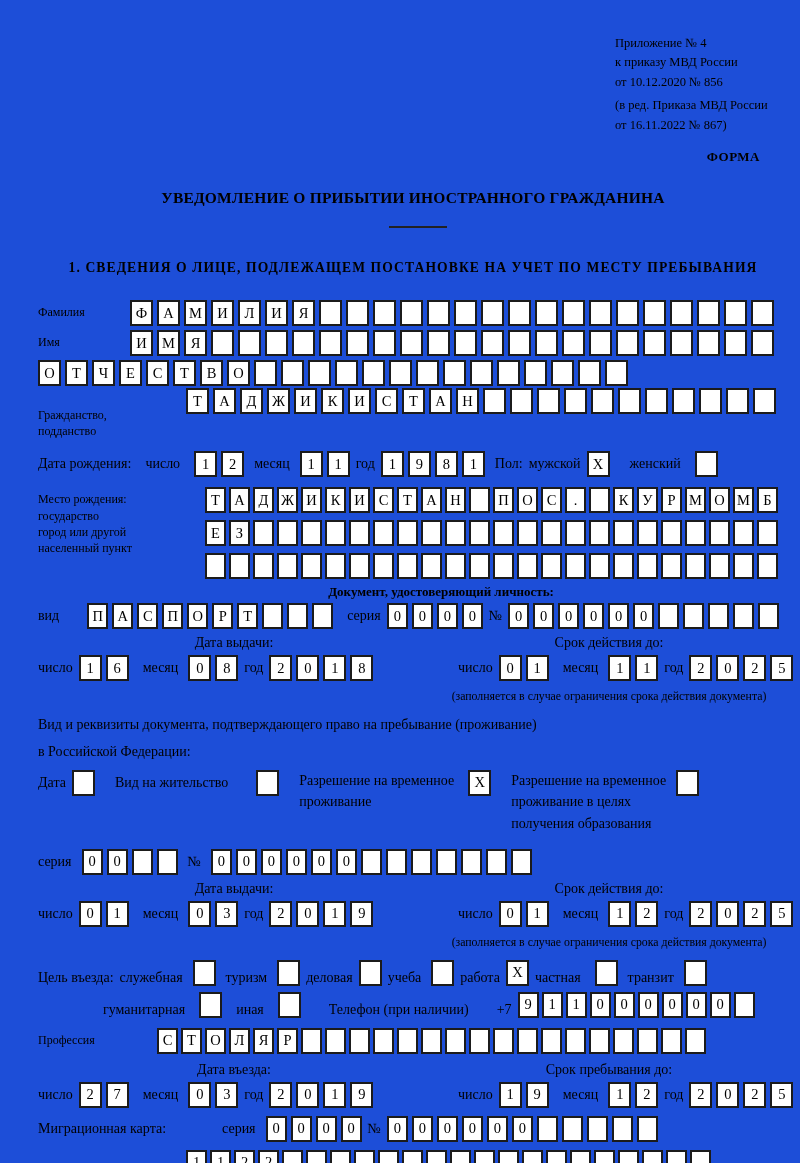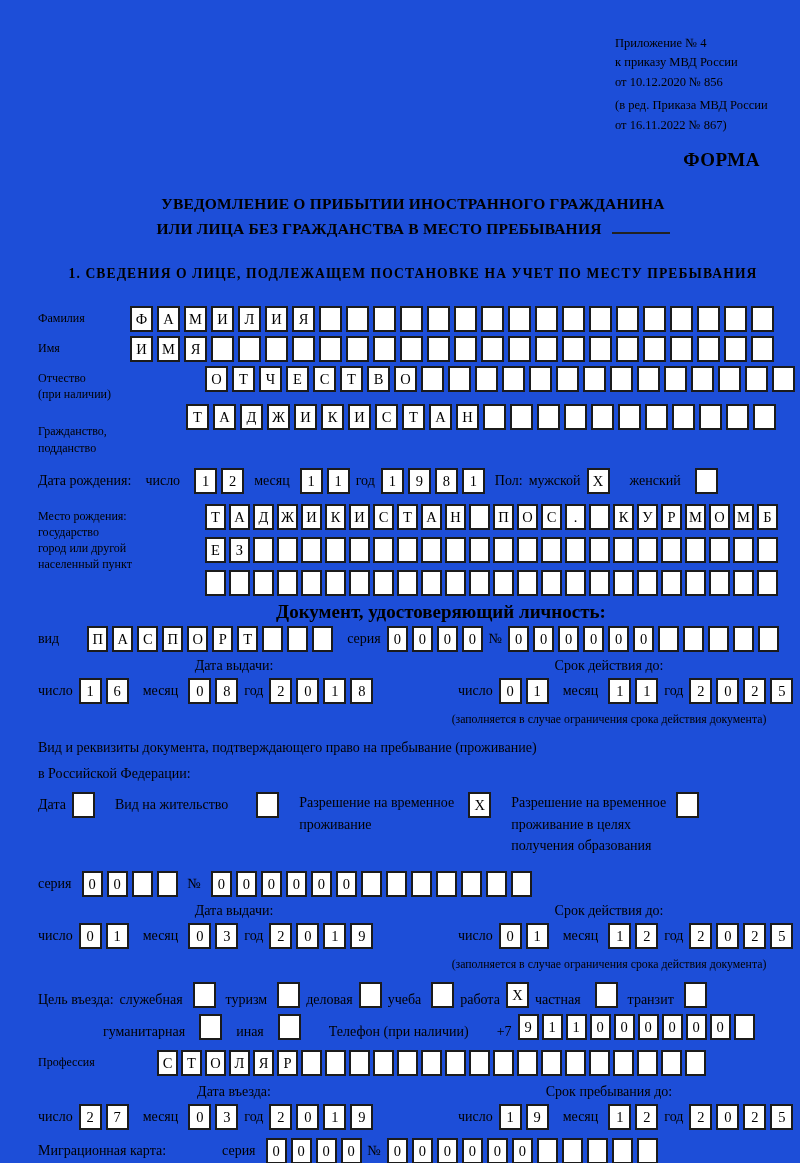--- a/index.html
+++ b/index.html
@@ -4,42 +4,42 @@
 <style>
   html,body{margin:0;padding:0;background:#e8e8e8;}
   .page{
     width:800px;height:1163px;background:#1d4ed8;color:#000;
     font-family:"Liberation Serif","DejaVu Serif",serif;
     position:relative;overflow:hidden;box-sizing:border-box;
     padding:34px 12px 0 38px;
   }
   .hdr{margin-left:577px;font-size:12.5px;line-height:1.55;white-space:nowrap;}
   .hdr .h2{margin-top:4px;}
-  .forma{margin-top:14px;text-align:right;padding-right:28px;font-weight:bold;font-size:19px;letter-spacing:.5px;}
+  .forma{margin-top:14px;text-align:right;padding-right:28px;font-weight:bold;font-size:13px;letter-spacing:.5px;}
   .title{margin-top:20px;text-align:center;font-weight:bold;font-size:15.5px;line-height:1.65;letter-spacing:.2px;}
   .t-underline{display:inline-block;width:58px;border-bottom:2px solid #222;height:14px;margin-left:10px;}
   .sect{margin-top:24px;text-align:center;font-weight:bold;font-size:13.6px;letter-spacing:1.1px;white-space:nowrap;}
   .row{display:flex;align-items:flex-start;margin-top:4px;}
   .lbl{font-size:12px;line-height:1.35;padding-top:4px;flex:none;}
   .w92{width:92px;} .w148{width:148px;margin-top:15px;} .w167{width:167px;} .w119{width:119px;}
   .cells{display:flex;gap:4px;flex:none;}
   .cell{
     box-sizing:border-box;width:23px;height:26px;border:2px solid #1b1b1b;
     display:flex;align-items:center;justify-content:center;
     font-size:14.5px;line-height:1;flex:none;background:#fff;
   }
   .cells-sm .cell{width:21px;margin-right:-0.5px;}
   .cells-sm{gap:3.5px;}
   .cells-md .cell{width:21px;}
   .cells-md{gap:4px;}
   .stack{display:flex;flex-direction:column;gap:7px;}
   .inline-lbl{font-size:14px;padding-top:5px;white-space:nowrap;}
   .gap6{width:6px;flex:none;} .gap10{width:10px;flex:none;} .gap14{width:14px;flex:none;}
   .gap20{width:20px;flex:none;} .gap28{width:28px;flex:none;}
-  .doc-head{margin-top:5px;font-weight:bold;font-size:19px;text-align:center;padding-left:56px;}
+  .doc-head{margin-top:5px;font-weight:bold;font-size:13px;text-align:center;padding-left:56px;}
   .dates2{display:grid;grid-template-columns:392px 1fr;margin-top:6px;}
   .dates2 .dt{font-size:14px;text-align:center;}
   .dgroup{display:flex;align-items:flex-start;margin-top:2px;}
   .note-r{font-size:11.8px;text-align:center;margin-top:2px;}
   .intro{font-size:14px;line-height:1.9;margin-top:8px;}
   .permit-lbl{font-size:14px;text-align:left;line-height:1.55;}
   .purpose{display:flex;align-items:flex-end;margin-top:10px;font-size:14px;}
   .purpose .inline-lbl{padding-top:4px;}
 </style>
 </head>
@@ -52,21 +52,21 @@
     <div>к приказу МВД России</div>
     <div>от 10.12.2020 № 856</div>
     <div class="h2">(в ред. Приказа МВД России</div>
     <div>от 16.11.2022 № 867)</div>
   </div>
 
   <div class="forma">ФОРМА</div>
 
   <div class="title">
     <div>УВЕДОМЛЕНИЕ О ПРИБЫТИИ ИНОСТРАННОГО ГРАЖДАНИНА</div>
-    <div><span>ИЛИ ЛИЦА БЕЗ ГРАЖДАНСТВА В МЕСТО ПРЕБЫВАНИЯ</span><span class="t-underline"></span></div>
+    <div><span class="t-underline"></span></div>
   </div>
 
   <div class="sect">1. СВЕДЕНИЯ О ЛИЦЕ, ПОДЛЕЖАЩЕМ ПОСТАНОВКЕ НА УЧЕТ ПО МЕСТУ ПРЕБЫВАНИЯ</div>
 
   <div class="row" style="margin-top:24px;">
     <div class="lbl w92">Фамилия</div>
     <div class="cells">
         <div class="cell">Ф</div>
         <div class="cell">А</div>
         <div class="cell">М</div>
@@ -118,24 +118,20 @@
         <div class="cell"></div>
         <div class="cell"></div>
         <div class="cell"></div>
         <div class="cell"></div>
         <div class="cell"></div>
         <div class="cell"></div>
       </div>
   </div>
 
   <div class="row">
-    <div class="lbl w167">
-      <div>Отчество</div>
-      <div>(при наличии)</div>
-    </div>
     <div class="cells">
         <div class="cell">О</div>
         <div class="cell">Т</div>
         <div class="cell">Ч</div>
         <div class="cell">Е</div>
         <div class="cell">С</div>
         <div class="cell">Т</div>
         <div class="cell">В</div>
         <div class="cell">О</div>
         <div class="cell"></div>

